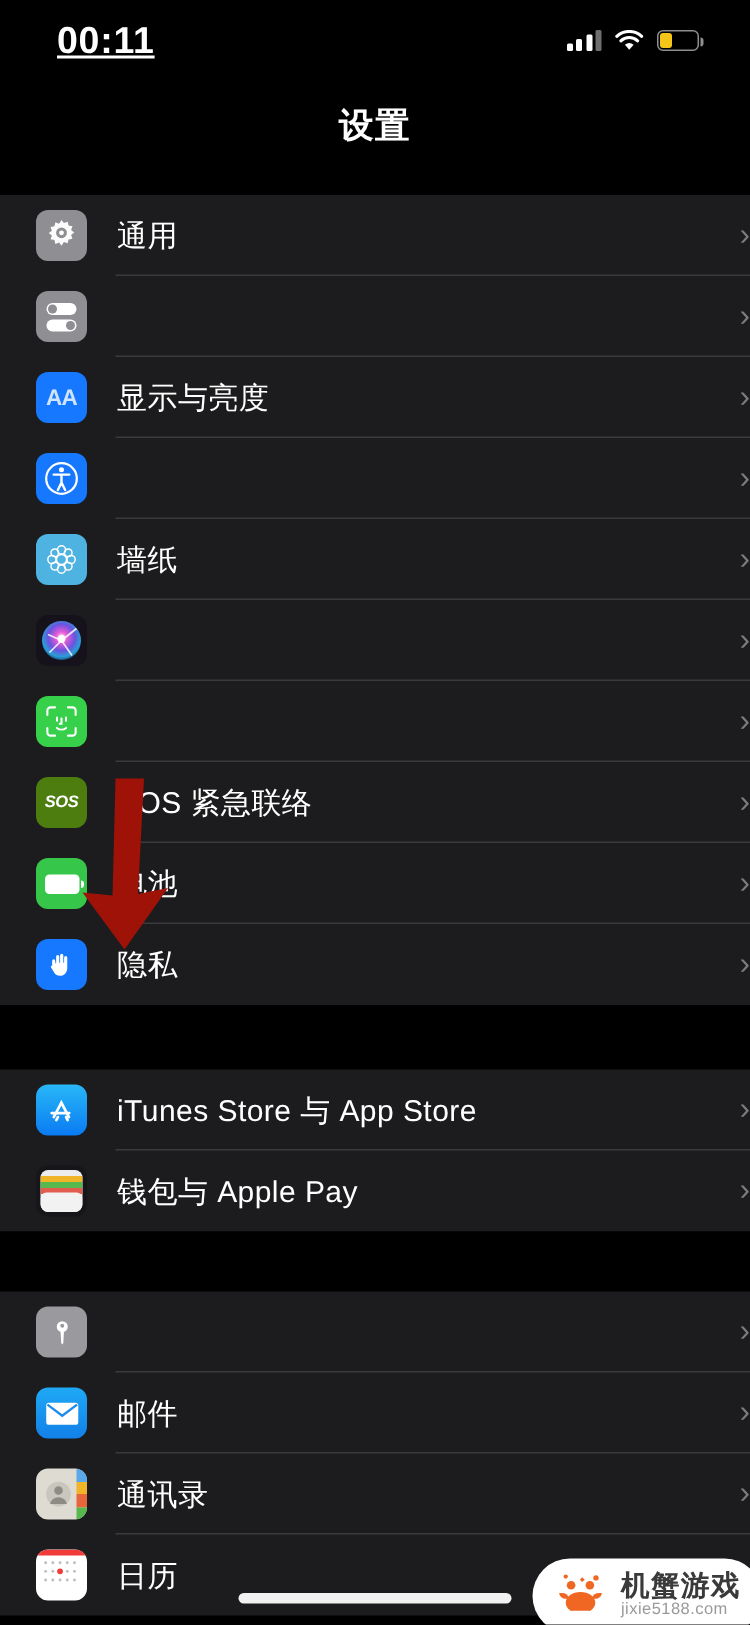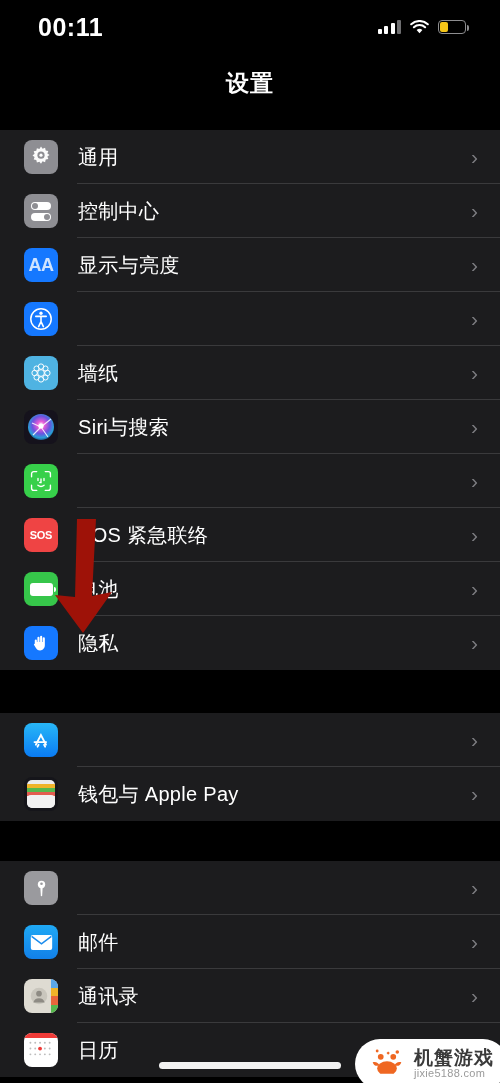--- a/index.html
+++ b/index.html
@@ -13,20 +13,21 @@
 
   
   .statusbar {
     position:absolute; top:0; left:0; width:500px; height:54px;
     display:flex; align-items:center; justify-content:space-between;
     padding:0 34px 0 38px;
   }
   .status-time {
     font-size:25px; font-weight:bold; letter-spacing:.5px; color:#fff;
     line-height:1;
+    text-decoration:underline;
   }
   .status-right { display:flex; align-items:center; gap:9px; }
   .bars { display:flex; align-items:flex-end; gap:2.5px; height:14px; }
   .bars i { display:block; width:4px; background:#fff; border-radius:1px; }
   .bars i:nth-child(1){height:5px;}
   .bars i:nth-child(2){height:8px;}
   .bars i:nth-child(3){height:11px;}
   .bars i:nth-child(4){height:14px;background:#6e6e70;}
   .wifi { position:relative; width:19px; height:14px; }
   .wifi svg { display:block; }
@@ -47,21 +48,21 @@
   
   .list-wrap { position:absolute; top:112px; left:0; width:500px; }
   .group { background:#1c1c1e; }
   .gap { background:#000; }
   .gap.g1 { height:18px; }
   .gap.g2 { height:43px; }
   .gap.g3 { height:40px; }
 
   .row {
     position:relative; display:flex; align-items:center;
-    height:54px; padding-left:24px; padding-right:22px;justify-content:space-between;
+    height:54px; padding-left:24px; justify-content:space-between;
   }
   .row .sep {
     position:absolute; left:77px; right:0; bottom:0; height:1px;
     background:#3a3a3c;
   }
 
   .icon {
     width:34px; height:34px; border-radius:8px; flex:none;
     position:relative; overflow:hidden;
     display:flex; align-items:center; justify-content:center;
@@ -78,28 +79,28 @@
   
   .ic-general { background:#8e8e93; }
   .ic-general .gear { width:24px; height:24px; }
   .ic-cc { background:#8e8e93; flex-direction:column; gap:3px; }
   .ic-cc .pill { width:20px; height:8px; border-radius:4px; background:#fff;
                  position:relative; }
   .ic-cc .pill::after { content:""; position:absolute; top:1px; width:6px; height:6px;
                         border-radius:50%; background:#8e8e93; }
   .ic-cc .pill.l::after { left:1px; }
   .ic-cc .pill.r::after { right:1px; }
-  .ic-display { background:#1578ff; font-size:18px; font-weight:bold;
+  .ic-display { background:#1578ff; font-size:15px; font-weight:bold;
                 color:#cfe4ff; letter-spacing:-.5px; }
   .ic-access { background:#1578ff; }
   .ic-wall { background:#4fb3e2; }
   .ic-siri { background:#15121c; }
   .ic-faceid { background:#37d04a; }
-  .ic-sos { background:#ef4444; color:#fff; font-size:11px; font-weight:bold;
-            letter-spacing:-.3px; }
+  .ic-sos { background:#4d7c0f; color:#fff; font-size:11px; font-weight:bold;
+            letter-spacing:-.3px;font-style:italic; }
   .ic-battery { background:#36c64a; }
   .ic-battery .b { width:23px; height:13px; border-radius:3px; background:#fff;
                    position:relative; }
   .ic-battery .b::after { content:""; position:absolute; right:-3px; top:4px;
                           width:2px; height:5px; background:#fff; border-radius:0 2px 2px 0; }
   .ic-privacy { background:#1578ff; }
   .ic-appstore { background:linear-gradient(180deg,#28b7f7 0%,#0a7bf3 100%); }
   .ic-wallet { background:#15151a; padding:3px; }
   .ic-wallet .card { width:100%; height:100%; border-radius:5px; background:#ececec;
                      position:relative; overflow:hidden; }
@@ -191,21 +192,20 @@
         <div class="label">通用</div>
         <div class="chev">›</div>
         <div class="sep"></div>
       </div>
 
       <div class="row">
         <div class="icon ic-cc">
           <div class="pill l"></div>
             <div class="pill r"></div>
         </div>
-        <div class="label">控制中心</div>
         <div class="chev">›</div>
         <div class="sep"></div>
       </div>
 
       <div class="row">
         <div class="icon ic-display">AA</div>
         <div class="label">显示与亮度</div>
         <div class="chev">›</div>
         <div class="sep"></div>
       </div>
@@ -253,21 +253,20 @@
                 <stop offset="55%" stop-color="#6a53e0"></stop>
                 <stop offset="80%" stop-color="#2a9fd6"></stop>
                 <stop offset="100%" stop-color="#163a6e"></stop>
               </radialGradient>
             </defs>
             <circle cx="17" cy="17" r="13" fill="url(#sg)"></circle>
             <path d="M17 17 L9 25 M17 17 L27 9 M17 17 L8 13 M17 17 L24 27" stroke="#fff" stroke-width="1.1" opacity=".85"></path>
             <circle cx="17" cy="16" r="2.6" fill="#fff" opacity=".95"></circle>
           </svg>
         </div>
-        <div class="label">Siri与搜索</div>
         <div class="chev">›</div>
         <div class="sep"></div>
       </div>
 
       <div class="row">
         <div class="icon ic-faceid">
           <svg viewBox="0 0 28 28" width="24" height="24" stroke="#fff" stroke-width="1.6" fill="none" stroke-linecap="round">
             <path d="M3 9V5.5A2.5 2.5 0 0 1 5.5 3H9"></path>
             <path d="M19 3h3.5A2.5 2.5 0 0 1 25 5.5V9"></path>
             <path d="M25 19v3.5a2.5 2.5 0 0 1-2.5 2.5H19"></path>
@@ -314,20 +313,21 @@
     <div class="group">
       <div class="row">
         <div class="icon ic-appstore">
           <svg viewBox="0 0 28 28" width="24" height="24" fill="none" stroke="#fff" stroke-width="2.1" stroke-linecap="round">
             <path d="M8 19.5 13.9 8.2 19.8 19.5"></path>
             <path d="M6.4 16.4h13.6"></path>
             <path d="M11.2 19.5 10 21.8"></path>
             <path d="M17.6 19.5 18.8 21.8"></path>
           </svg>
         </div>
+        <div class="label">iTunes Store 与 App Store</div>
         <div class="chev">›</div>
         <div class="sep"></div>
       </div>
       <div class="row last">
         <div class="icon ic-wallet">
           <div class="card">
             <div class="s1"></div>
               <div class="s2"></div>
               <div class="s3"></div>
             <div class="front"></div>

